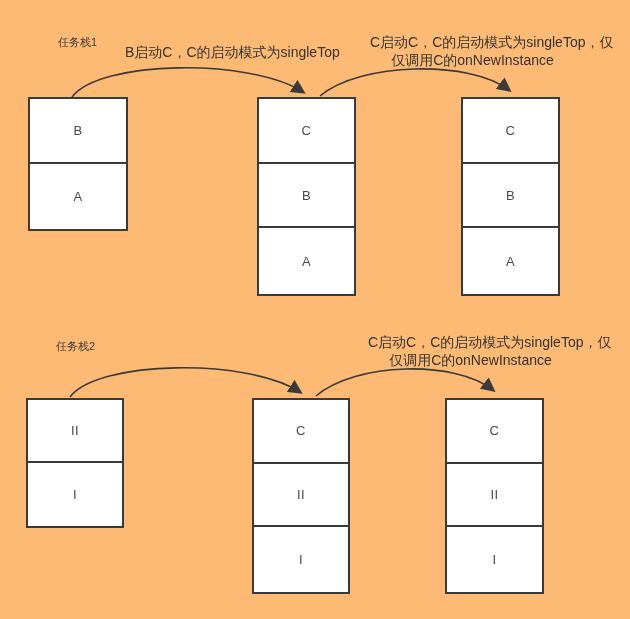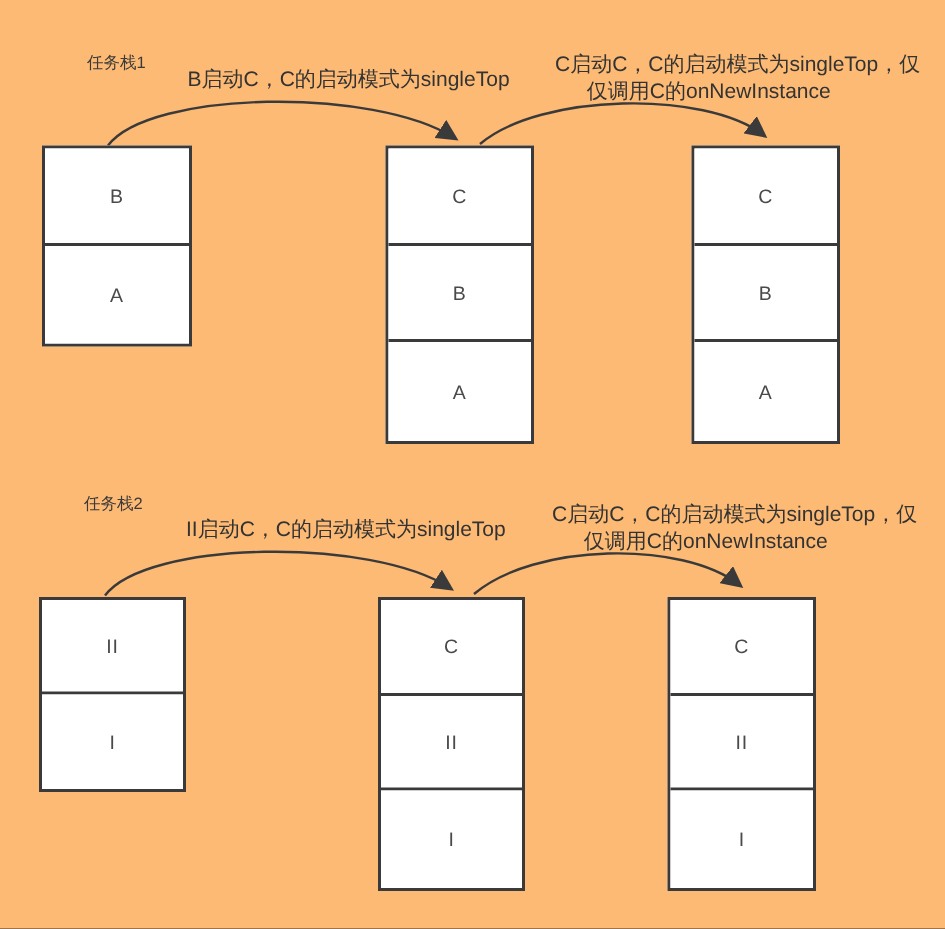--- a/index.html
+++ b/index.html
@@ -103,23 +103,22 @@
     <div class="cell" style="height:66px;">B</div>
     <div class="cell" style="height:67px;">A</div>
   </div>
 
   <div class="stack" style="left:461px; top:97px; width:99px; height:199px;">
     <div class="cell" style="height:66px;">C</div>
     <div class="cell" style="height:66px;">B</div>
     <div class="cell" style="height:67px;">A</div>
   </div>
 
-  <div class="label stack-title" style="left:56px; top:328px;">任务栈2</div>
+  <div class="label stack-title" style="left:56px; top:338px;">任务栈2</div>
 
-  <div class="label" style="left:124px; top:344px;">II启动C，C的启动模式为singleTop</div>
 
   <div class="label" style="left:368px; top:334px; width:205px;">C启动C，C的启动模式为singleTop，仅</div>
   <div class="label" style="left:368px; top:352px; width:205px;">仅调用C的onNewInstance</div>
 
   <div class="stack" style="left:26px; top:398px; width:98px; height:130px;">
     <div class="cell" style="height:65px;">II</div>
     <div class="cell" style="height:65px;">I</div>
   </div>
 
   <div class="stack" style="left:252px; top:398px; width:98px; height:196px;">

